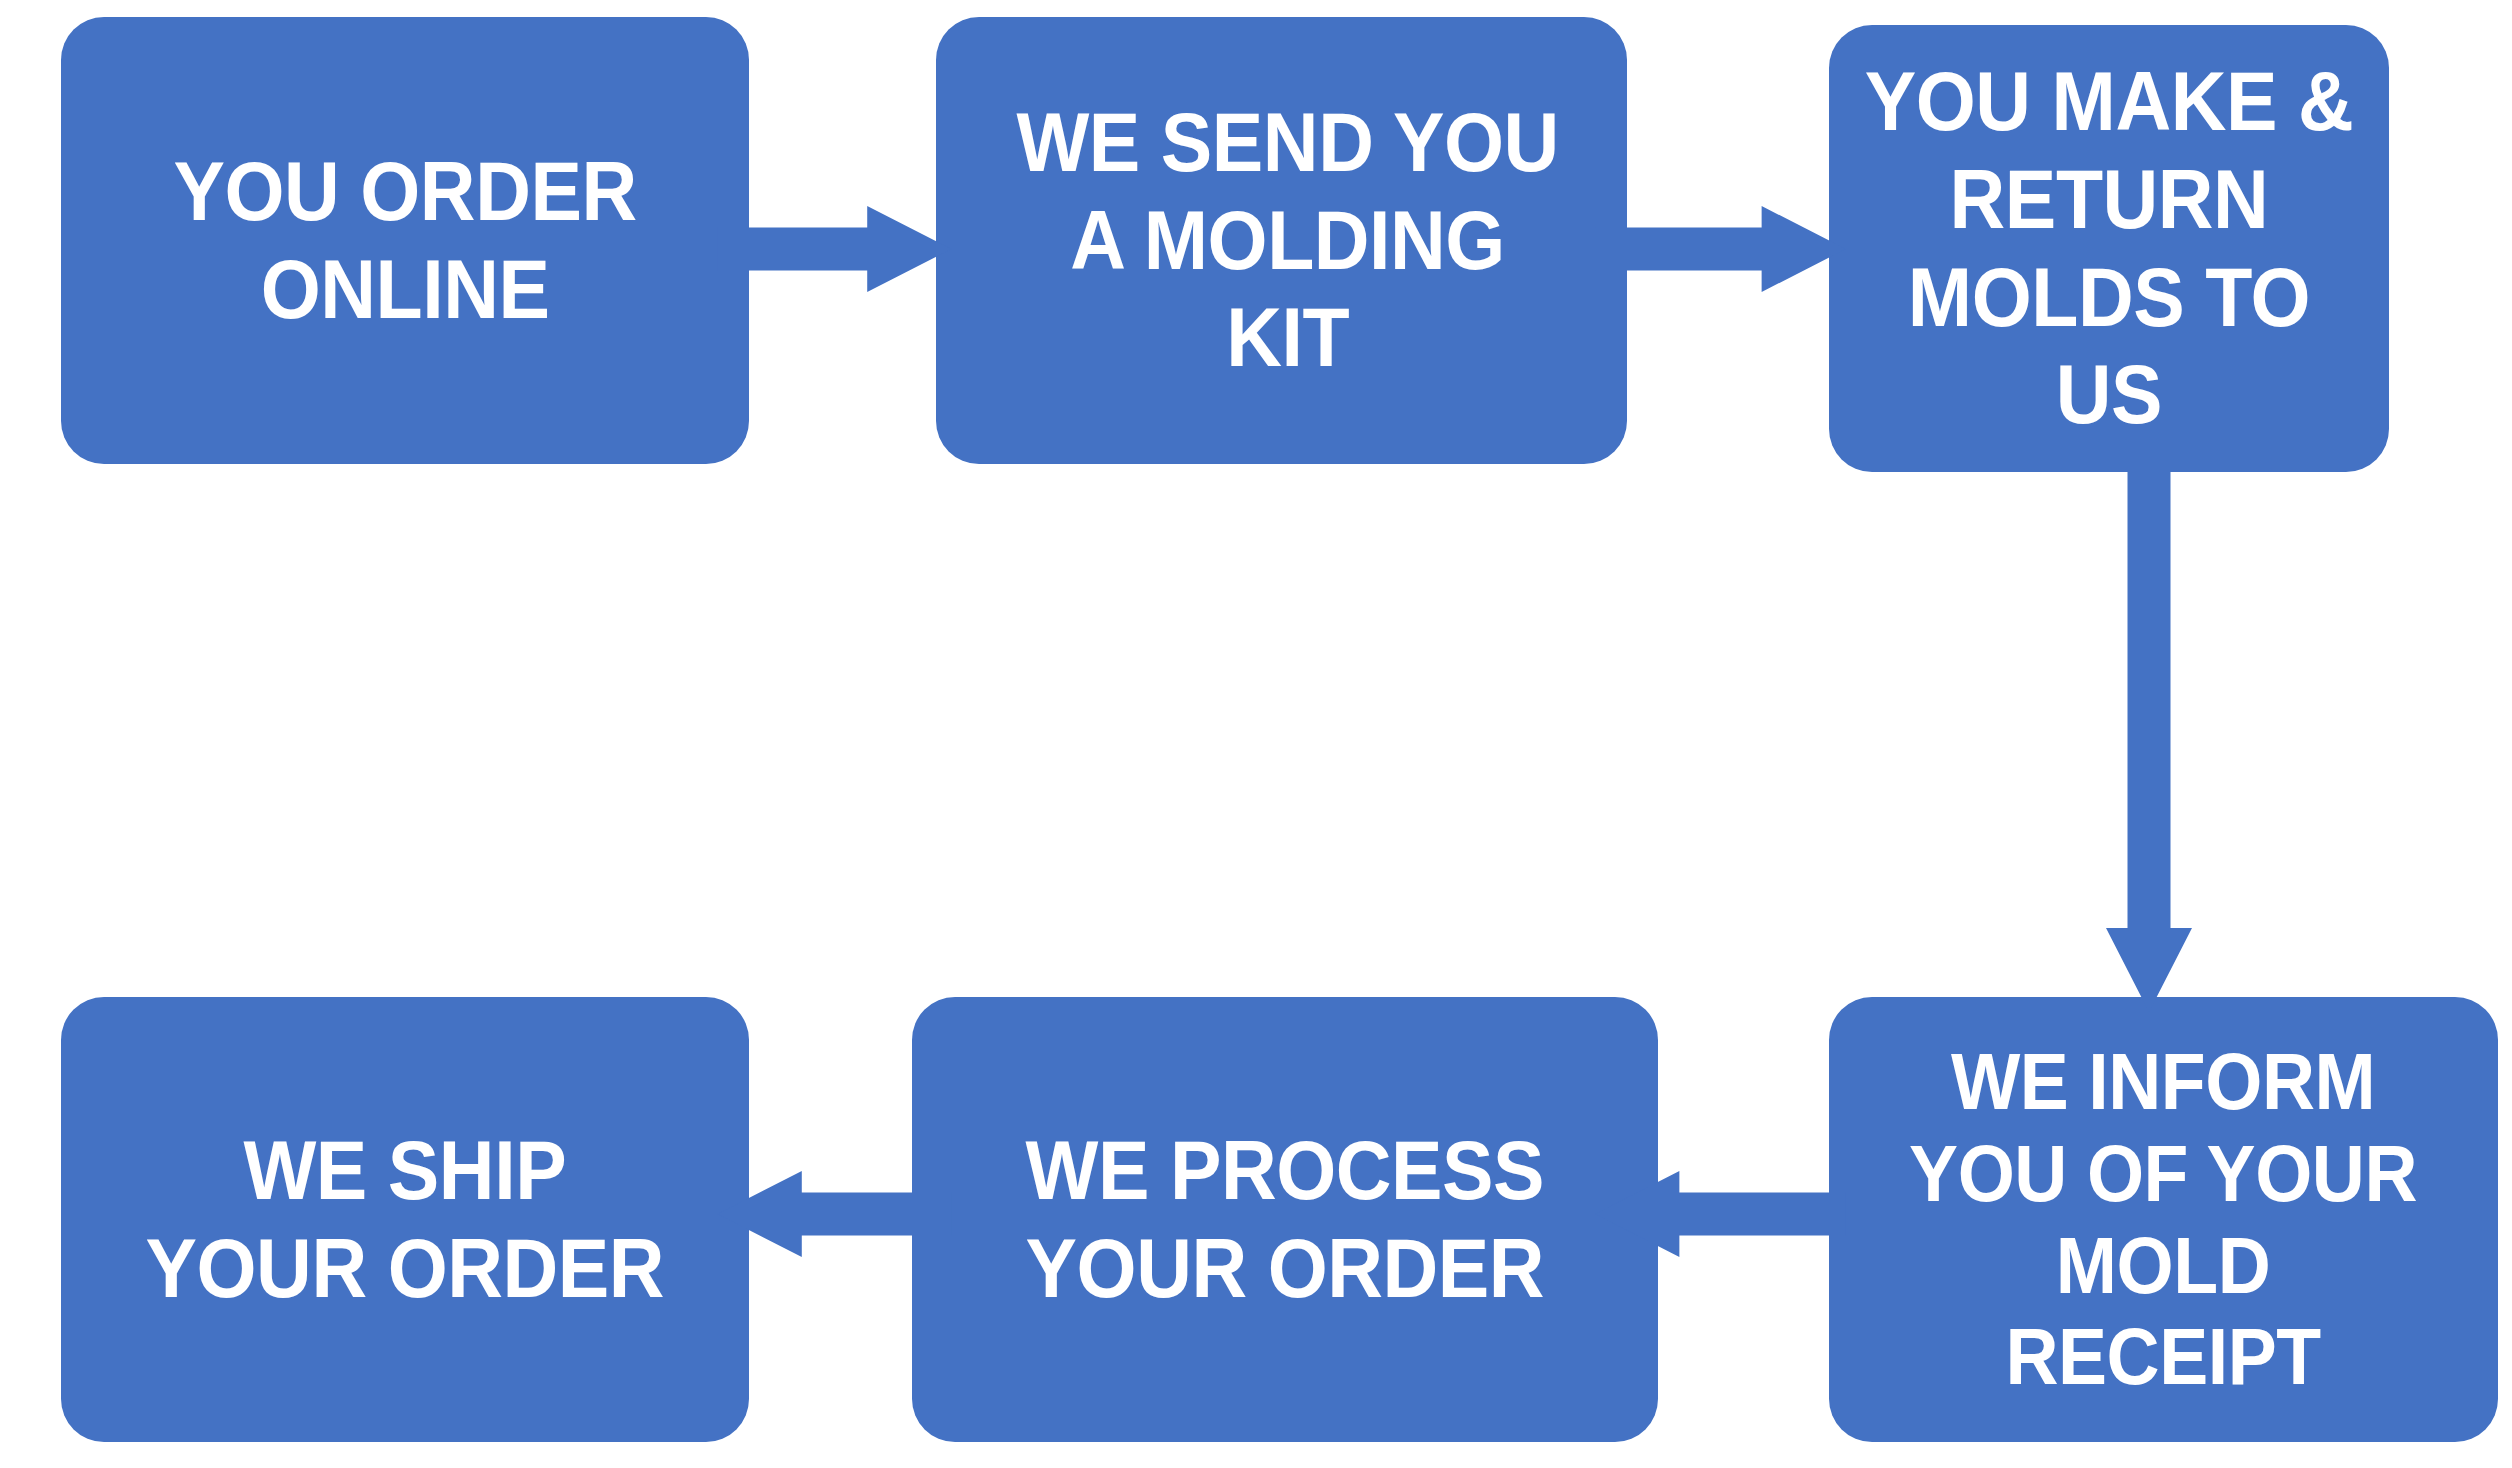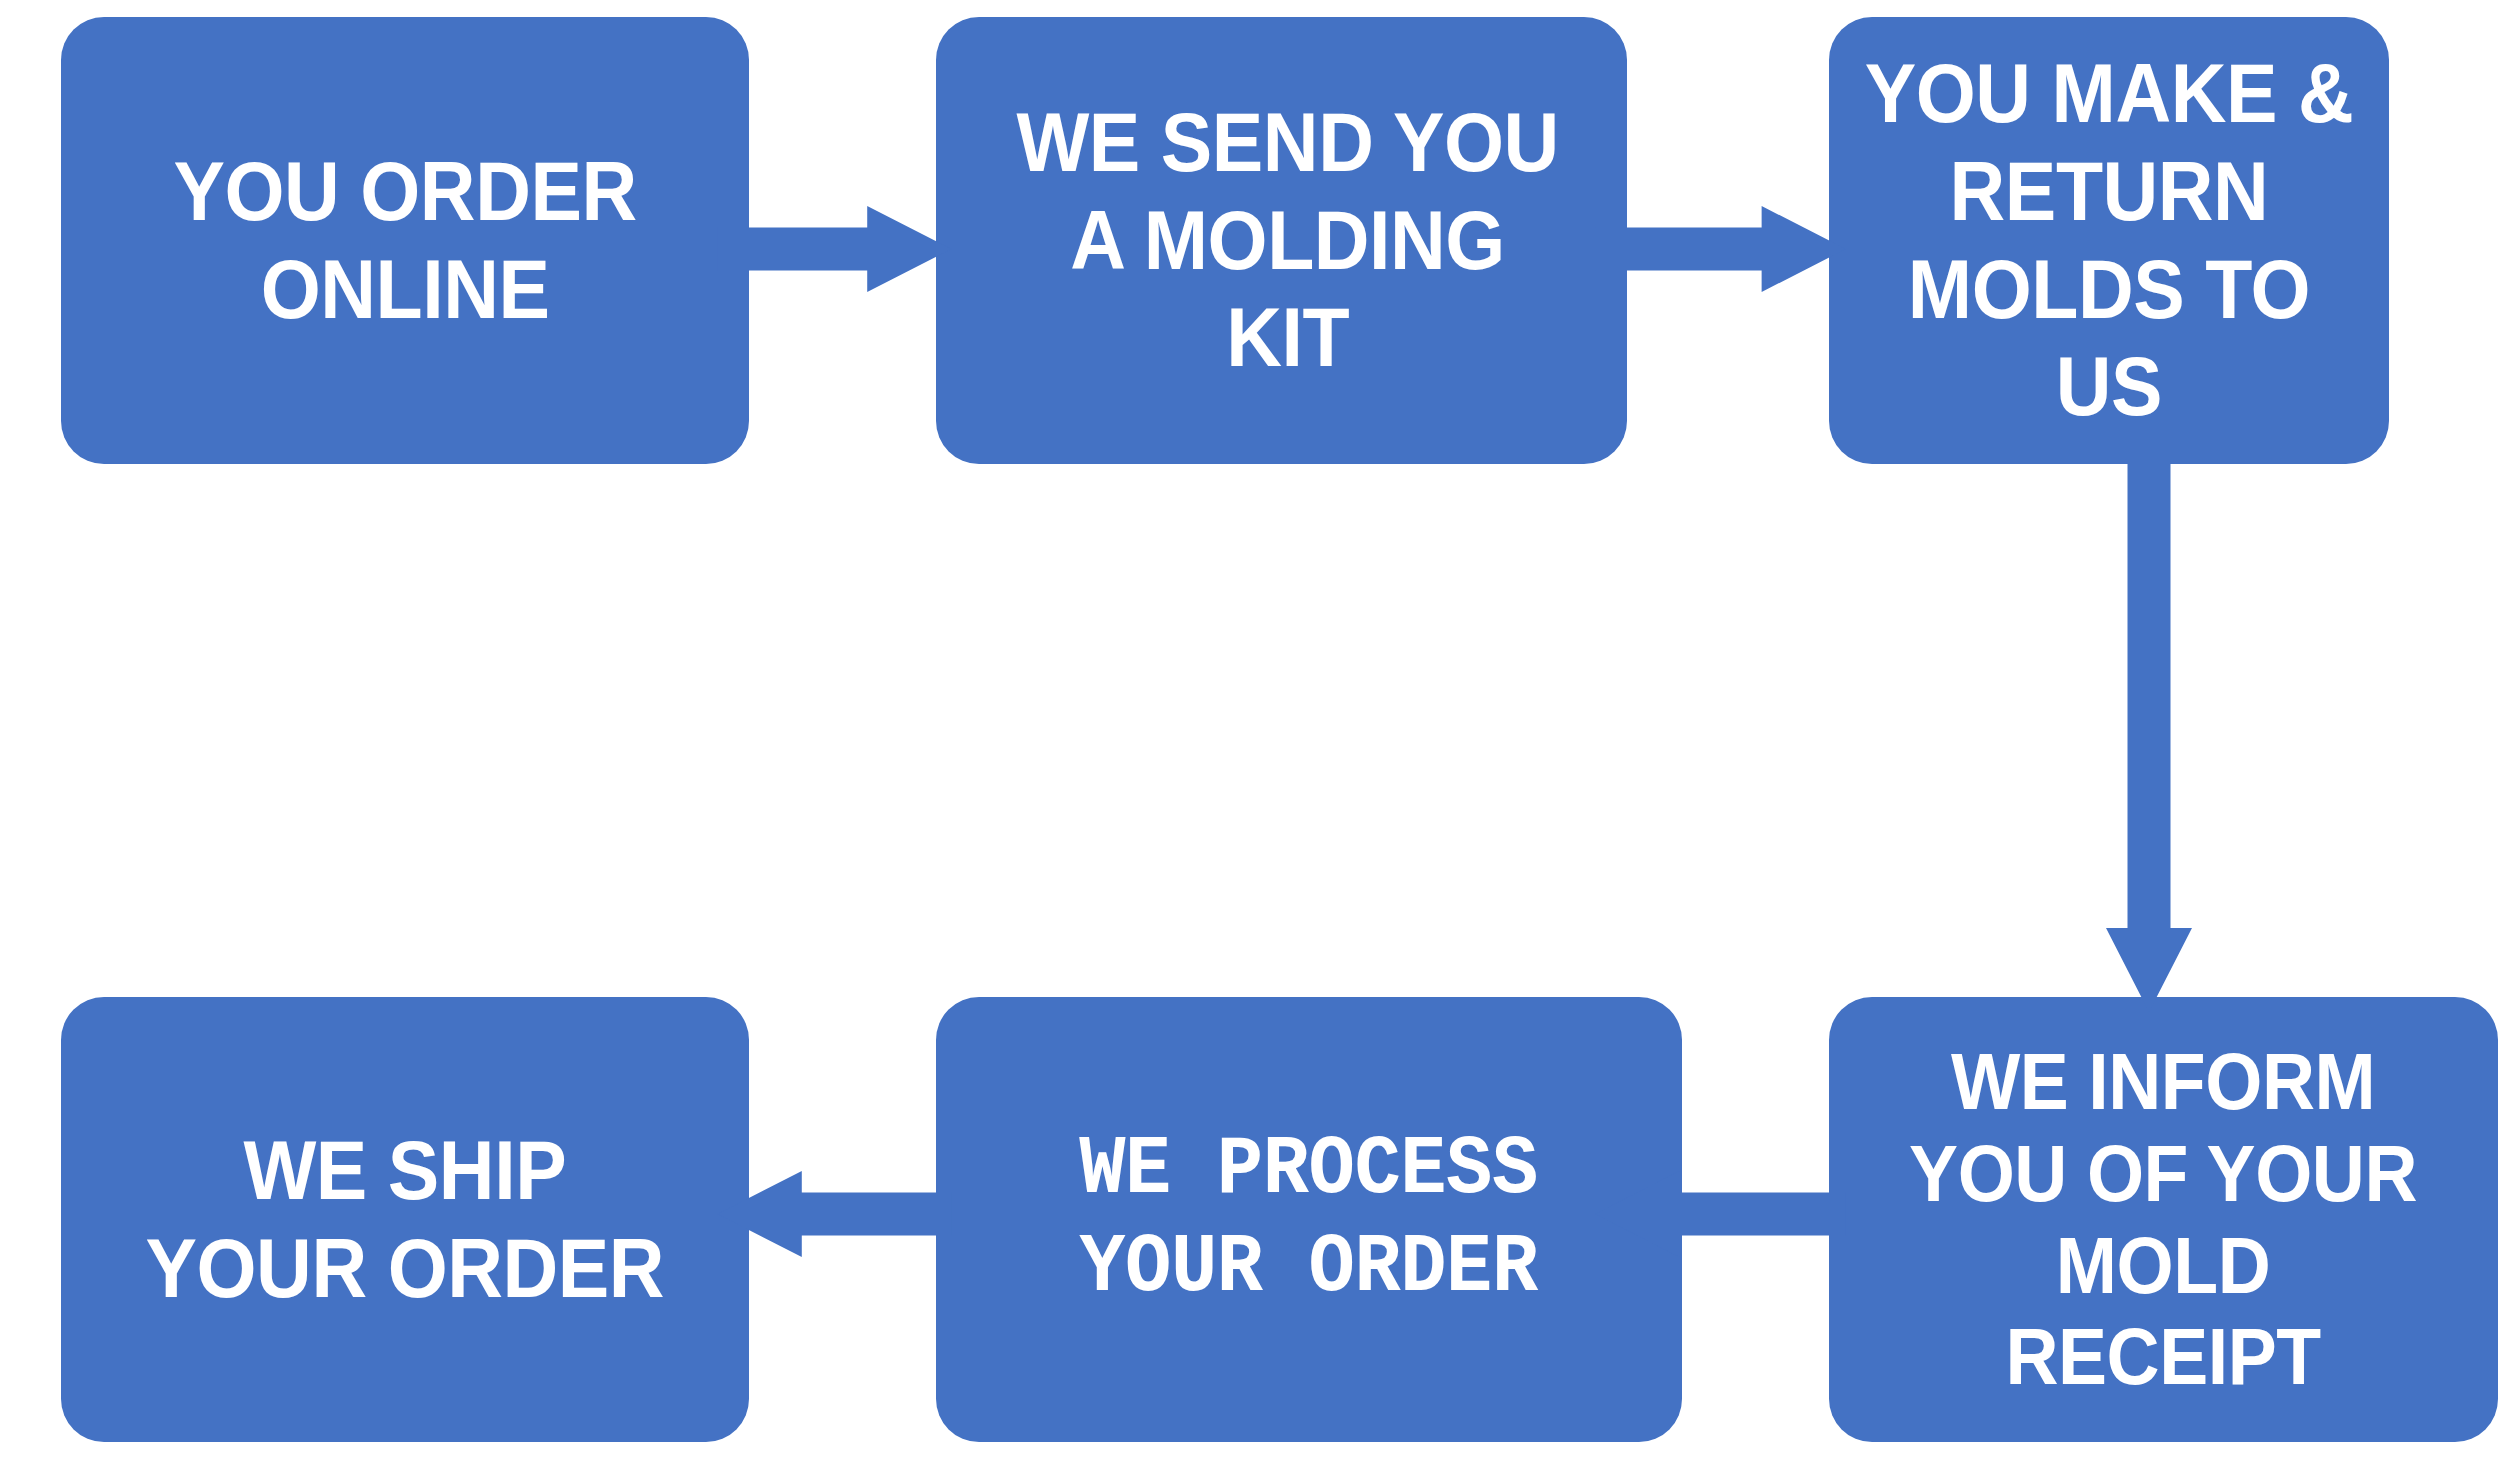--- a/index.html
+++ b/index.html
@@ -40,23 +40,23 @@
     padding: 0 13px;
   }
   .node-label.four-line {
     font-size: 79px;
     line-height: 1.16;
   }
 
   
   #node-order-online   { left: 19px;   top: 17px;   width: 688px; height: 447px; }
   #node-send-kit       { left: 894px;  top: 17px;   width: 691px; height: 447px; padding-left: 12px; }
-  #node-make-return    { left: 1787px; top: 17px;   width: 560px; height: 447px; }
+  #node-make-return    { left: 1787px; top: 25px;   width: 560px; height: 447px; }
   #node-ship-order     { left: 19px;   top: 997px; width: 688px; height: 445px; text-align: center; }
-  #node-process-order  { left: 894px;  top: 997px; width: 746px; height: 445px; font-family: Liberation Mono, monospace; }
+  #node-process-order  { left: 870px;  top: 997px; width: 746px; height: 445px; }
   #node-inform-receipt { left: 1787px; top: 997px; width: 669px; height: 445px; }
 
   
   .connector { position: absolute; }
   .conn-svg  { display: block; overflow: visible; }
 
   #arrow-order-to-kit    { left: 675px;  top: 206px;  width: 235px; height: 86px; }
   #arrow-kit-to-molds    { left: 1553px; top: 206px;  width: 251px; height: 86px; }
   #arrow-molds-to-inform { left: 2064px; top: 441px;  width: 86px;  height: 572px; }
   #arrow-inform-to-proc  { left: 1553px; top: 1171px; width: 251px; height: 86px; }

